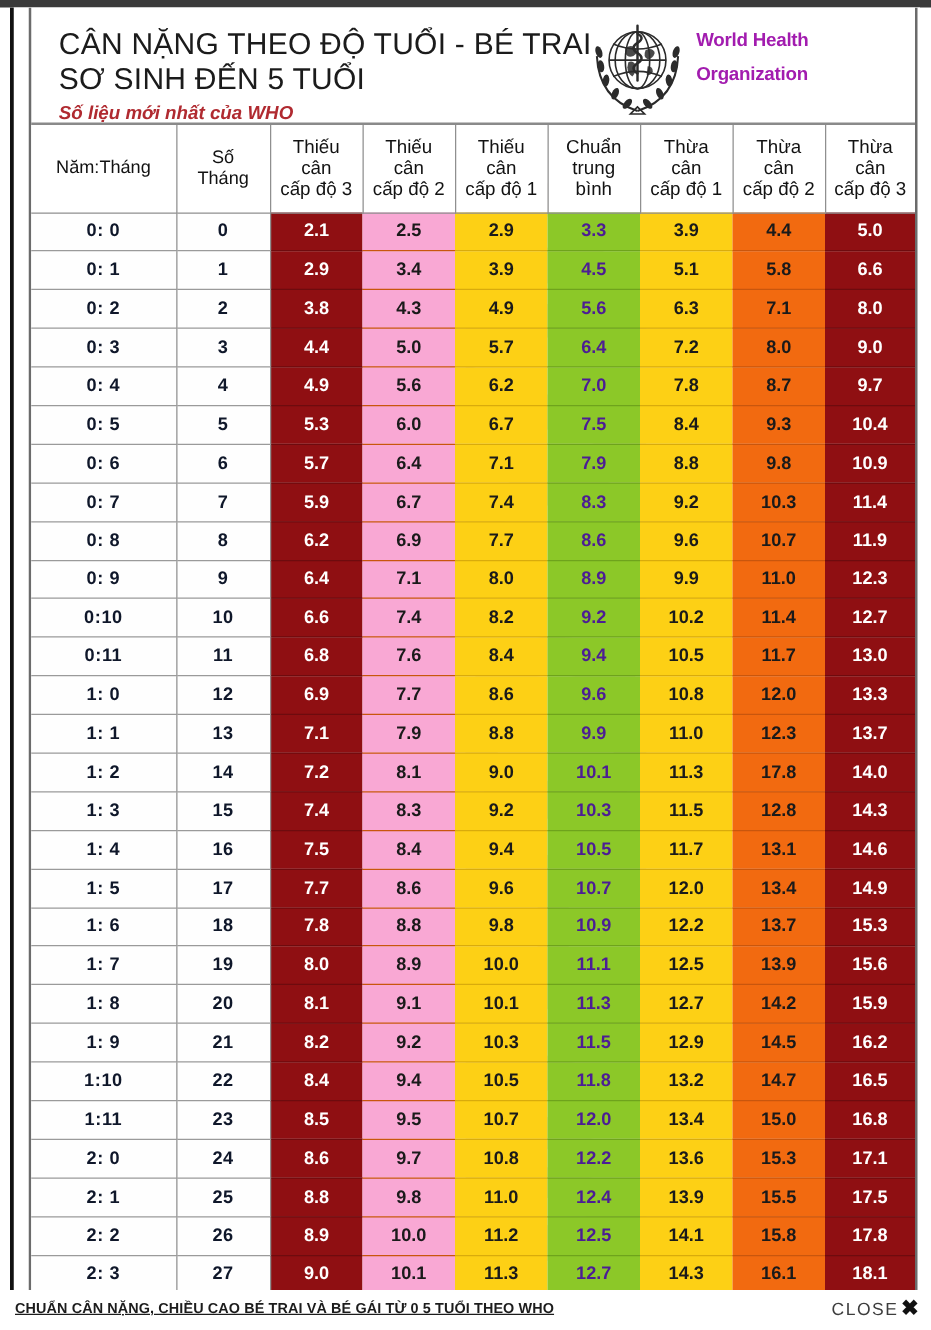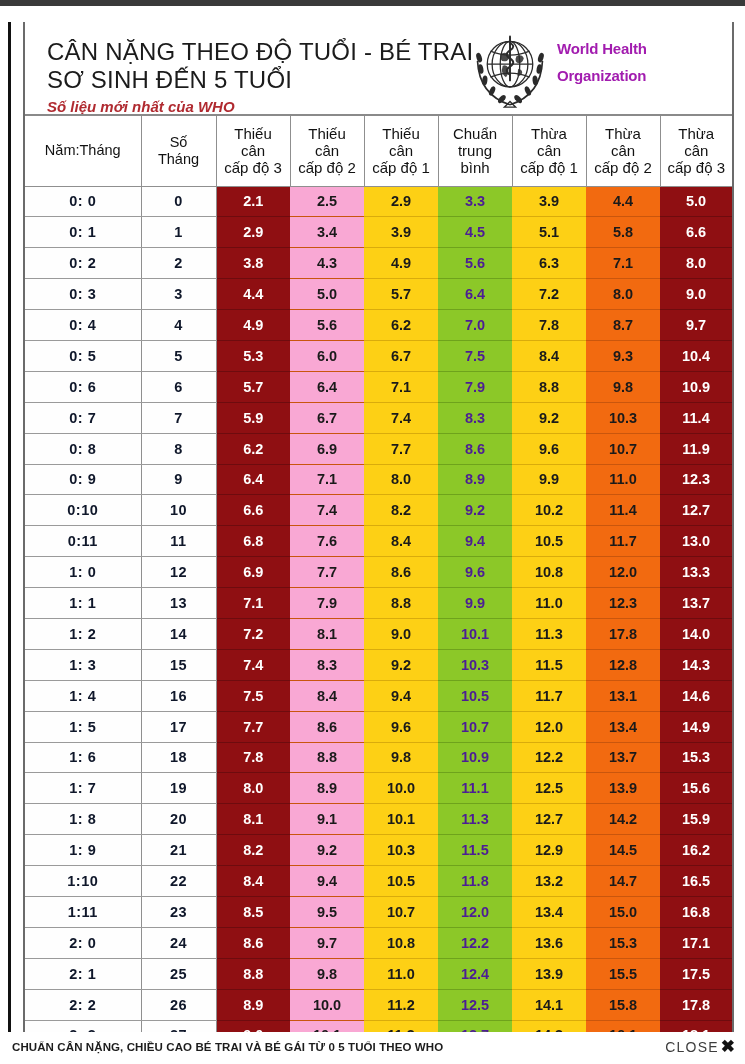--- a/index.html
+++ b/index.html
@@ -13,21 +13,21 @@
   
   #page{
     position:absolute;left:0;top:0;width:745px;height:1064px;
     background:#ffffff;
   }
   #topbar{
     position:absolute;left:0;top:0;width:745px;height:6px;
     background:#3a3a3a;
   }
   #card{
-    position:absolute;left:8px;top:22px;width:728px;height:1026px;
+    position:absolute;left:8px;top:6px;width:728px;height:1026px;
     background:#ffffff;
     border-left:3px solid #111;
     box-sizing:border-box;
     overflow:hidden;
   }
   #sheet{
     position:absolute;left:12px;top:0px;width:711px;height:1026px;
     border-left:2px solid #6b6b6b;
     border-right:2px solid #6b6b6b;
     box-sizing:border-box;
@@ -137,20 +137,21 @@
   
   #bottombar{
     position:absolute;left:0;top:1032px;width:745px;height:32px;
     background:#ffffff;
   }
   #bottom-caption{
     position:absolute;left:12px;top:9px;
     font-size:11.5px;font-weight:bold;
     color:#1c1c1c;letter-spacing:.1px;
     white-space:nowrap;
+    text-decoration:underline;
   }
   #close-btn{
     position:absolute;right:10px;top:7px;
     display:flex;align-items:center;gap:2px;
     cursor:pointer;
   }
   #close-label{
     font-size:14px;color:#3d3d3d;letter-spacing:1.2px;
   }
   #close-x{

